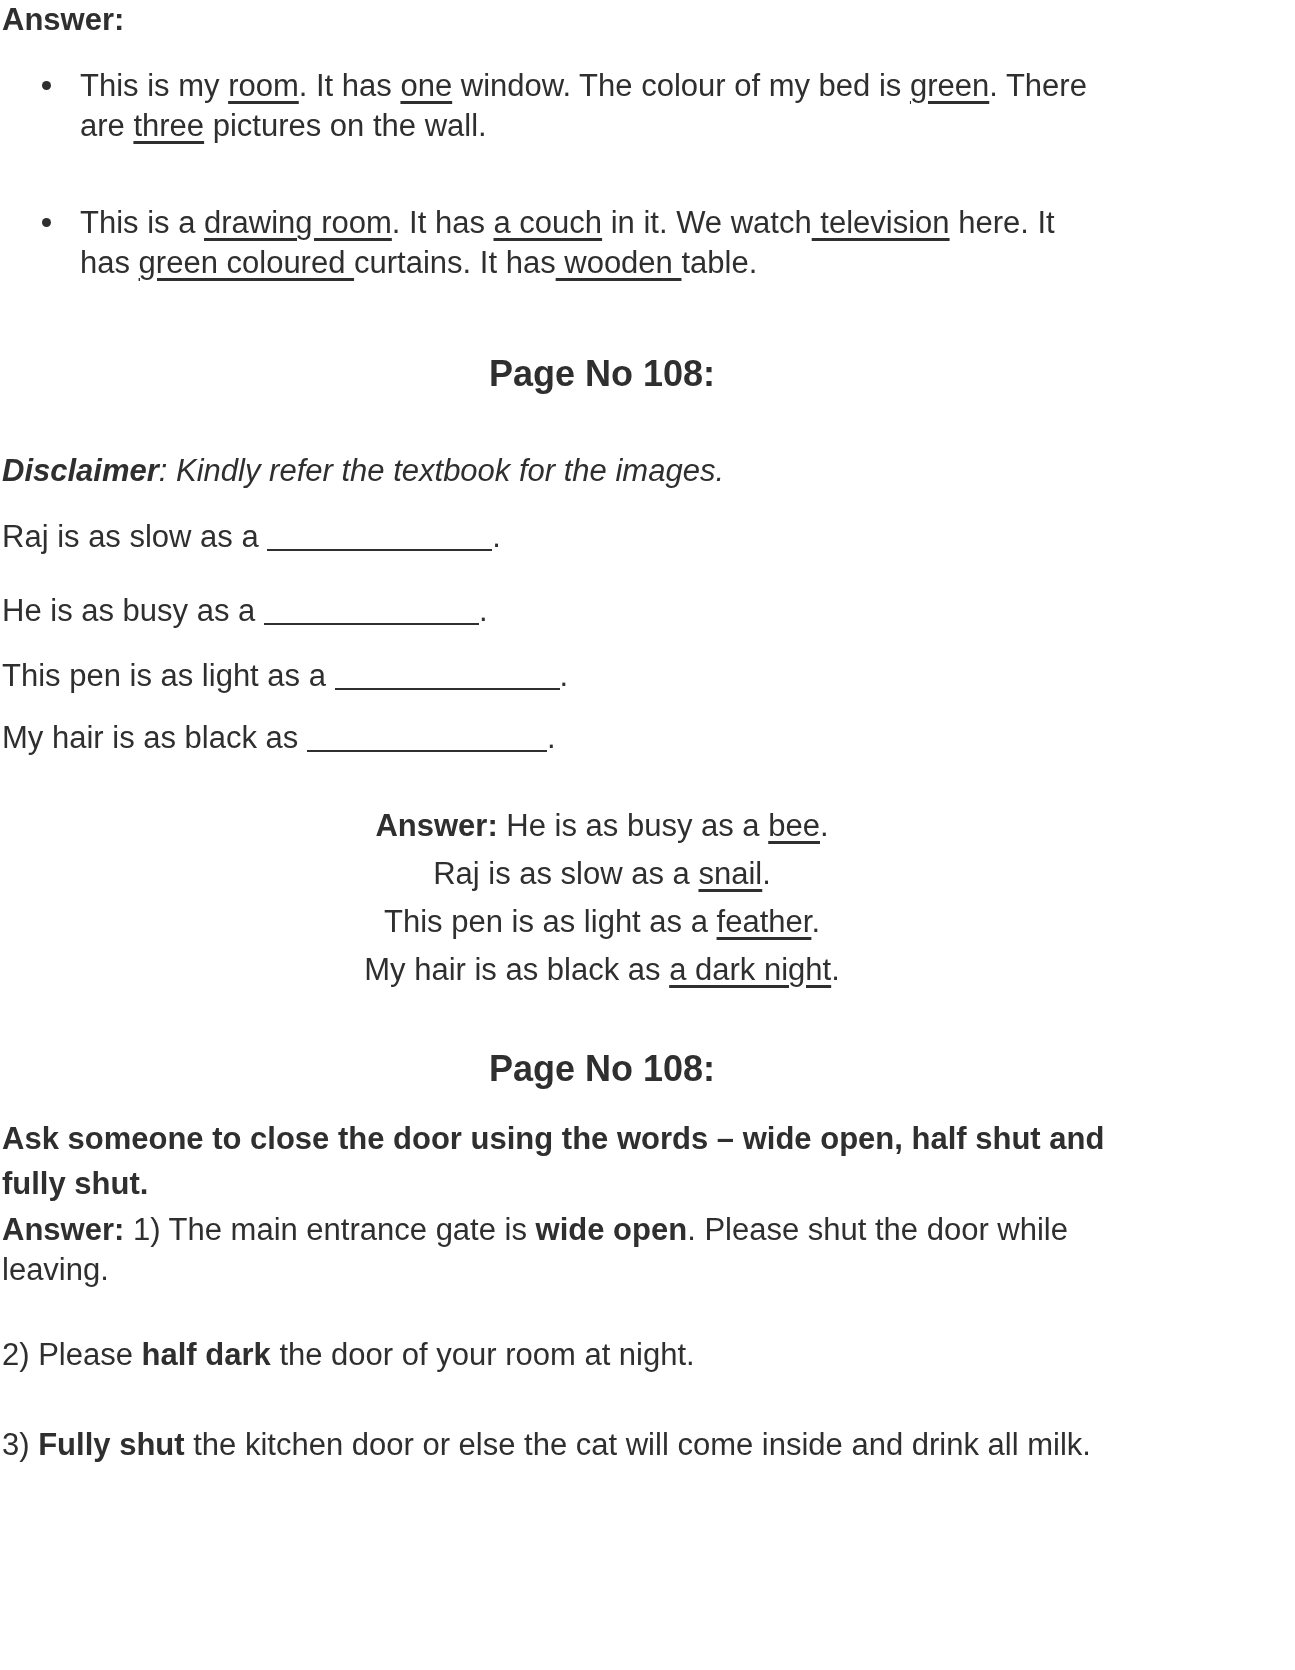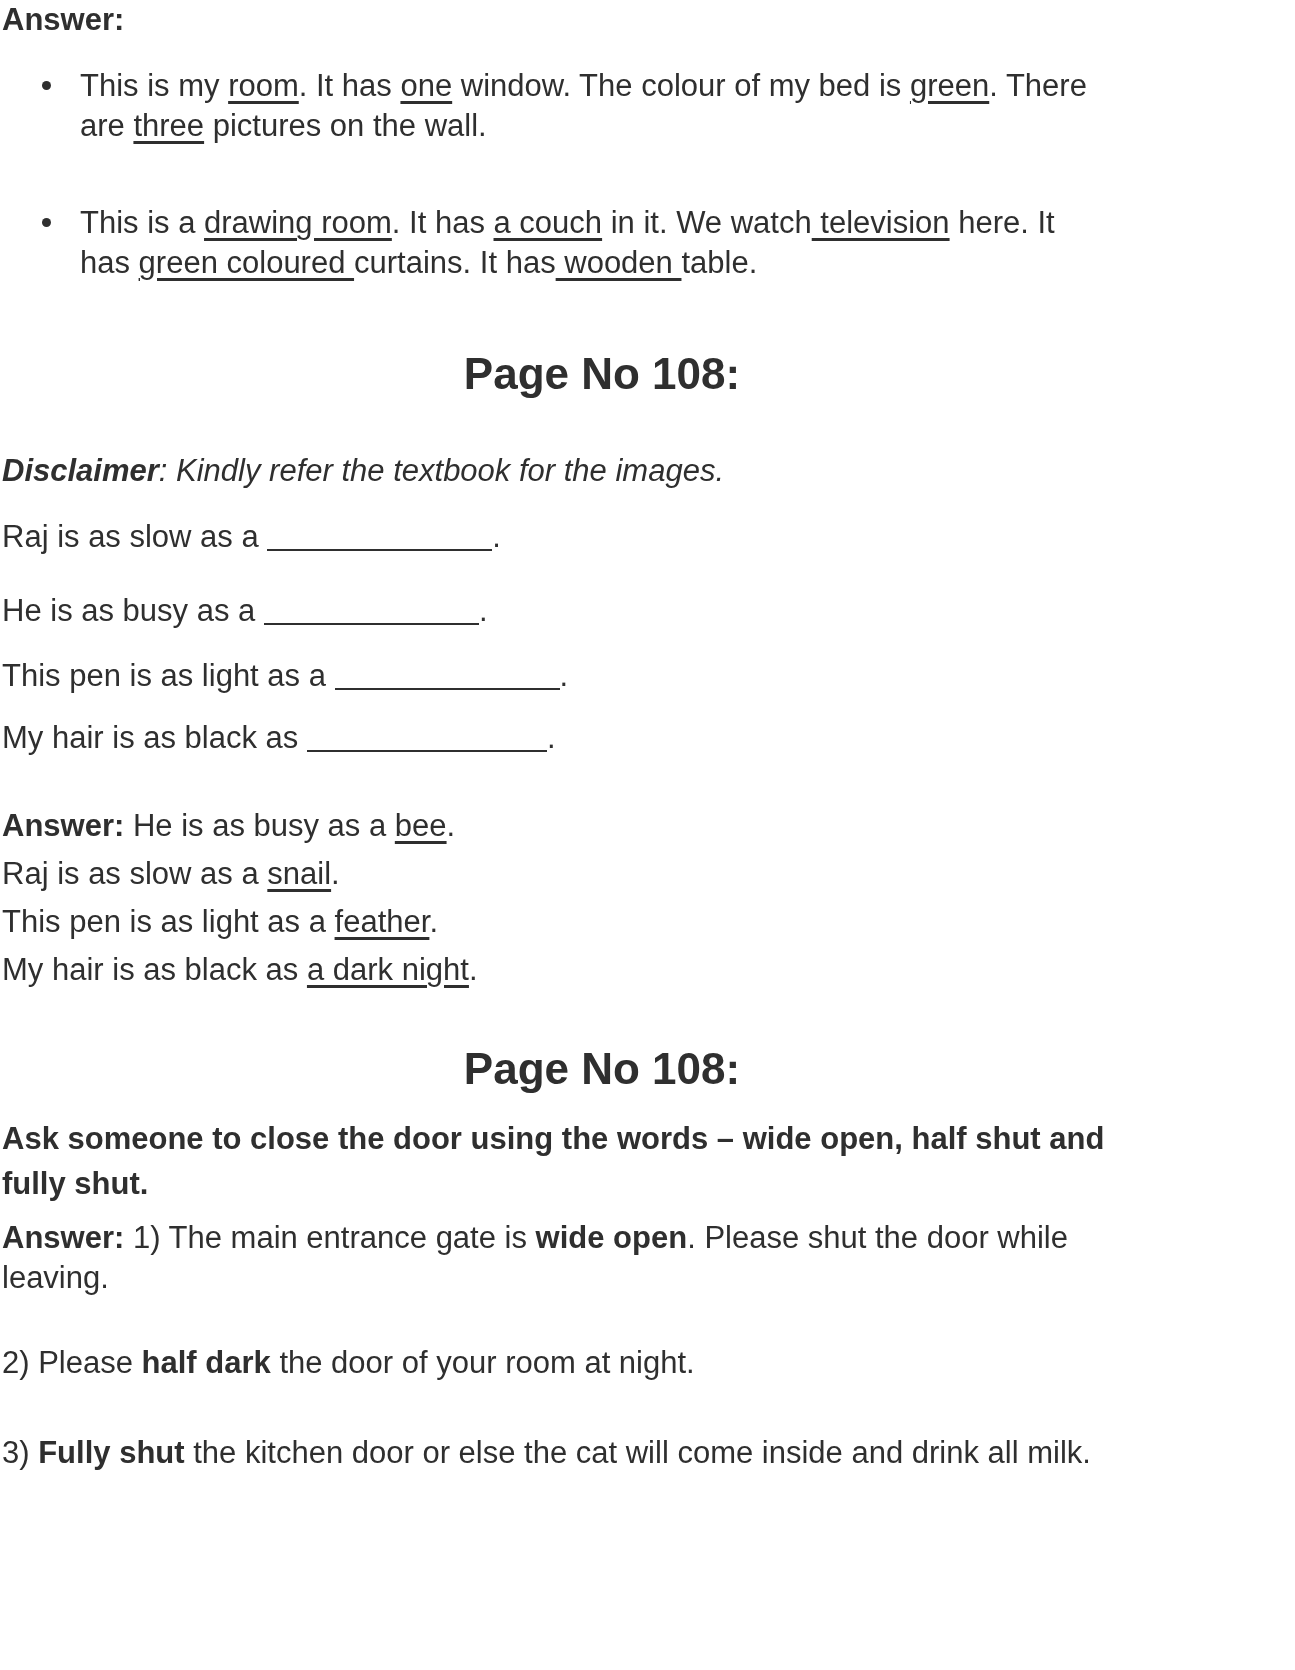--- a/index.html
+++ b/index.html
@@ -34,21 +34,21 @@
     left: 40px;
     top: 15px;
     width: 9px;
     height: 9px;
     border-radius: 50%;
     background: #2f2f2f;
   }
   .heading {
     text-align: center;
     font-weight: 700;
-    font-size: 44px;
+    font-size: 36px;
     line-height: 44px;
   }
   .bold { font-weight: 700; }
   .italic { font-style: italic; }
   .bold-italic { font-weight: 700; font-style: italic; }
   .underline {
     text-decoration: underline;
     text-decoration-thickness: 2.5px;
     text-underline-offset: 5px;
   }
@@ -62,25 +62,25 @@
   
   [data-name="bullet-item-1"]   { margin-top: 26px; }
   [data-name="bullet-item-2"]   { margin-top: 57px; }
   [data-name="page-heading-1"]  { margin-top: 69px; }
   [data-name="question-2-heading"] { margin-top: 43px; }
   [data-name="disclaimer-1"]    { margin-top: 55px; }
   [data-name="fill-blank-1"]    { margin-top: 34px; }
   [data-name="fill-blank-2"]    { margin-top: 26px; }
   [data-name="fill-blank-3"]    { margin-top: 25px; }
   [data-name="fill-blank-4"]    { margin-top: 22px; }
-  [data-name="answer-2-block"]  { margin-top: 44px; line-height: 48px; }
+  [data-name="answer-2-block"]  { margin-top: 44px; line-height: 48px; text-align: center; }
   [data-name="page-heading-2"]  { margin-top: 53px; }
   [data-name="question-3-heading"] { margin-top: 41px; white-space: normal; }
   [data-name="ask-instruction"] { margin-top: 25px; line-height: 45px; }
-  [data-name="answer-3-item-1"] { margin-top: 12px; }
+  [data-name="answer-3-item-1"] { margin-top: 4px; }
   [data-name="answer-3-item-2"] { margin-top: 45px; }
   [data-name="answer-3-item-3"] { margin-top: 50px; }
 </style>
 </head>
 <body>
 
 <div class="doc" data-name="document" style="color: rgb(47, 47, 47); background: rgb(255, 255, 255);">
     <div class="block" data-name="answer-heading-1"><span class="bold" data-name="text-segment">Answer:</span></div>
     <div class="block bullet" data-name="bullet-item-1"><span class="seg" data-name="text-segment">This is my </span><span class="underline" data-name="text-segment">room</span><span class="seg" data-name="text-segment">. It has </span><span class="underline" data-name="text-segment">one</span><span class="seg" data-name="text-segment"> window. The colour of my bed is </span><span class="underline" data-name="text-segment">green</span><span class="seg" data-name="text-segment">. There</span><br><span class="seg" data-name="text-segment">are </span><span class="underline" data-name="text-segment">three</span><span class="seg" data-name="text-segment"> pictures on the wall.</span></div>
     <div class="block bullet" data-name="bullet-item-2"><span class="seg" data-name="text-segment">This is a </span><span class="underline" data-name="text-segment">drawing room</span><span class="seg" data-name="text-segment">. It has </span><span class="underline" data-name="text-segment">a couch</span><span class="seg" data-name="text-segment"> in it. We watch</span><span class="underline" data-name="text-segment"> television</span><span class="seg" data-name="text-segment"> here. It</span><br><span class="seg" data-name="text-segment">has </span><span class="underline" data-name="text-segment">green coloured </span><span class="seg" data-name="text-segment">curtains. It has</span><span class="underline" data-name="text-segment"> wooden </span><span class="seg" data-name="text-segment">table.</span></div>

